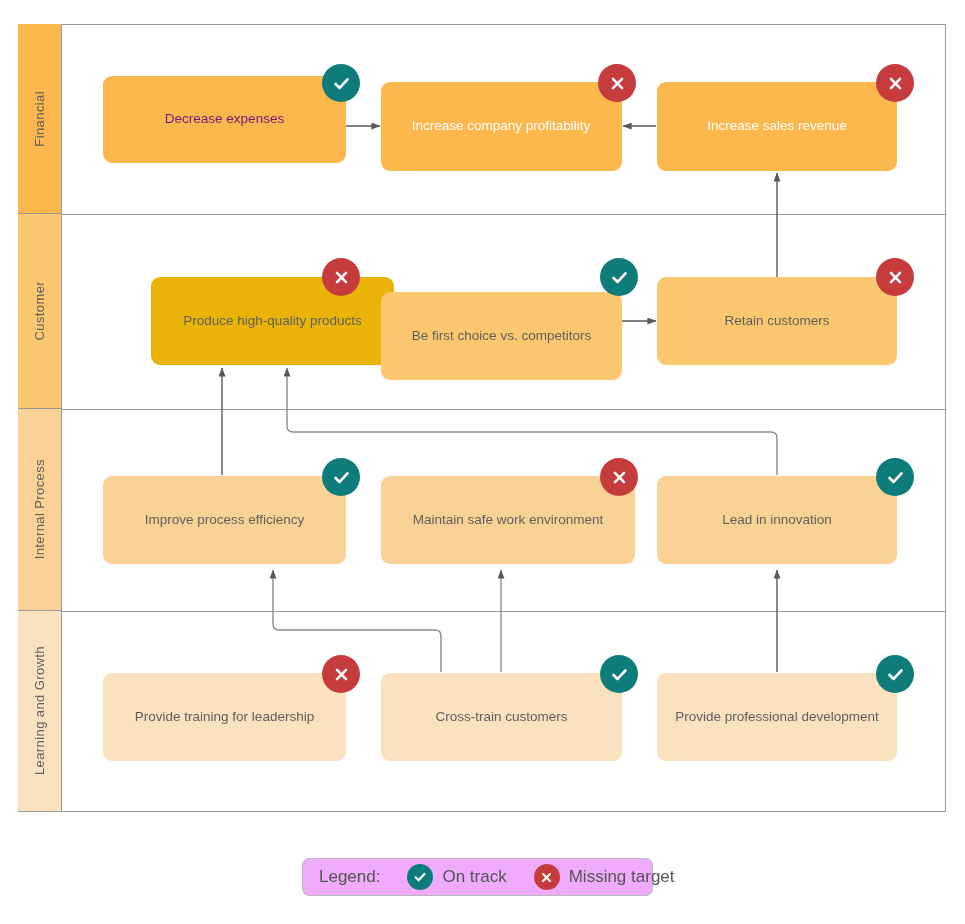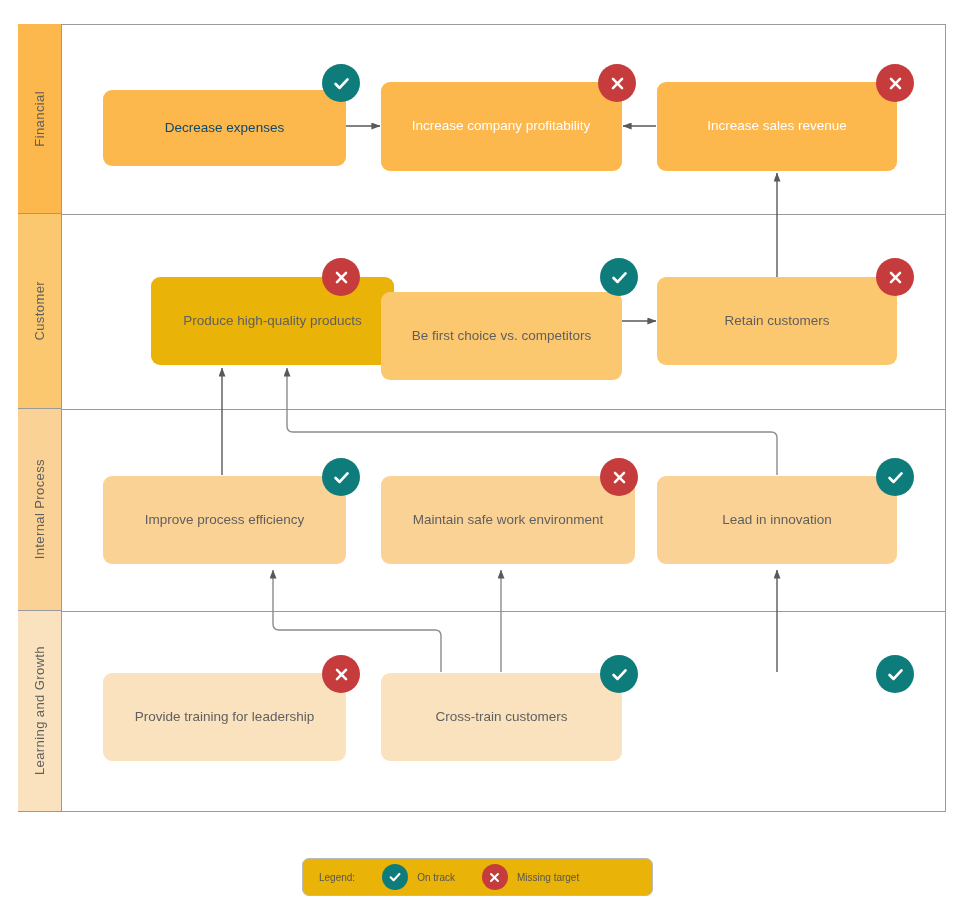--- a/index.html
+++ b/index.html
@@ -107,27 +107,27 @@
 
   
   .legend {
     position: absolute;
     left: 302px;
     top: 858px;
     width: 351px;
     height: 38px;
     border: 1px solid #b9b9b9;
     border-radius: 7px;
-    background: #eab308;
+    background: #f0abfc;
     display: flex;
     align-items: center;
     gap: 9px;
     padding: 0 16px;
     box-sizing: border-box;
-    font-size: 10px;
+    font-size: 17px;
     color: #555555;
   }
   .legend .lg-title { color: #555555; }
   .legend .lg-dot {
     width: 26px; height: 26px;
     border-radius: 50%;
     display: inline-flex;
     align-items: center;
     justify-content: center;
     flex: 0 0 auto;
@@ -181,21 +181,21 @@
 
     <path d="M777,475 L777,438 Q777,432 771,432 L293,432 Q287,432 287,426 L287,368" fill="none" stroke="#8c8c8c" stroke-width="1.4" marker-end="url(#arrowhead)"></path>
 
     <path d="M441,672 L441,636 Q441,630 435,630 L279,630 Q273,630 273,624 L273,570" fill="none" stroke="#8c8c8c" stroke-width="1.4" marker-end="url(#arrowhead)"></path>
 
     <line x1="501" y1="672" x2="501" y2="570" stroke="#8c8c8c" stroke-width="1.4" marker-end="url(#arrowhead)"></line>
 
     <line x1="777" y1="672" x2="777" y2="570" stroke="#595959" stroke-width="1.4" marker-end="url(#arrowhead)"></line>
   </svg>
 
-  <div class="obj" style="left:103px; top:90px; width:243px; height:76px; background:#fcb74d; color:#0c4a6e;">
+  <div class="obj" style="left:103px; top:76px; width:243px; height:87px; background:#fcb74d; color:#701a75;">
     <span class="obj-text">Decrease expenses</span>
   </div>
   <div class="badge" style="left:322px; top:64px; background:#0e7c7b;">
     <svg width="19" height="19" viewBox="0 0 24 24">
       <path d="M4.5 12.6 L9.6 17.6 L19.6 6.8" fill="none" stroke="#ffffff" stroke-width="3.4" stroke-linecap="round" stroke-linejoin="round"></path>
     </svg>
   </div>
 
   <div class="obj" style="left:381px; top:82px; width:241px; height:89px; background:#fcb74d; color:#ffffff;padding-left:13px;">
     <span class="obj-text">Increase company profitability</span>
@@ -280,20 +280,23 @@
 
   <div class="obj" style="left:381px; top:673px; width:241px; height:88px; background:#fae2bf; color:#5f5f5f;">
     <span class="obj-text">Cross-train customers</span>
   </div>
   <div class="badge" style="left:600px; top:655px; background:#0e7c7b;">
     <svg width="19" height="19" viewBox="0 0 24 24">
       <path d="M4.5 12.6 L9.6 17.6 L19.6 6.8" fill="none" stroke="#ffffff" stroke-width="3.4" stroke-linecap="round" stroke-linejoin="round"></path>
     </svg>
   </div>
 
+  <div class="obj" style="left:657px; top:673px; width:240px; height:88px; background:#fae2bf; color:#5f5f5f;">
+    <span class="obj-text">Provide professional development</span>
+  </div>
   <div class="badge" style="left:876px; top:655px; background:#0e7c7b;">
     <svg width="19" height="19" viewBox="0 0 24 24">
       <path d="M4.5 12.6 L9.6 17.6 L19.6 6.8" fill="none" stroke="#ffffff" stroke-width="3.4" stroke-linecap="round" stroke-linejoin="round"></path>
     </svg>
   </div>
 
   <div class="legend">
     <span class="lg-title">Legend:</span>
     <span class="sp"></span>
     <span class="lg-dot" style="background:#0e7c7b;">

